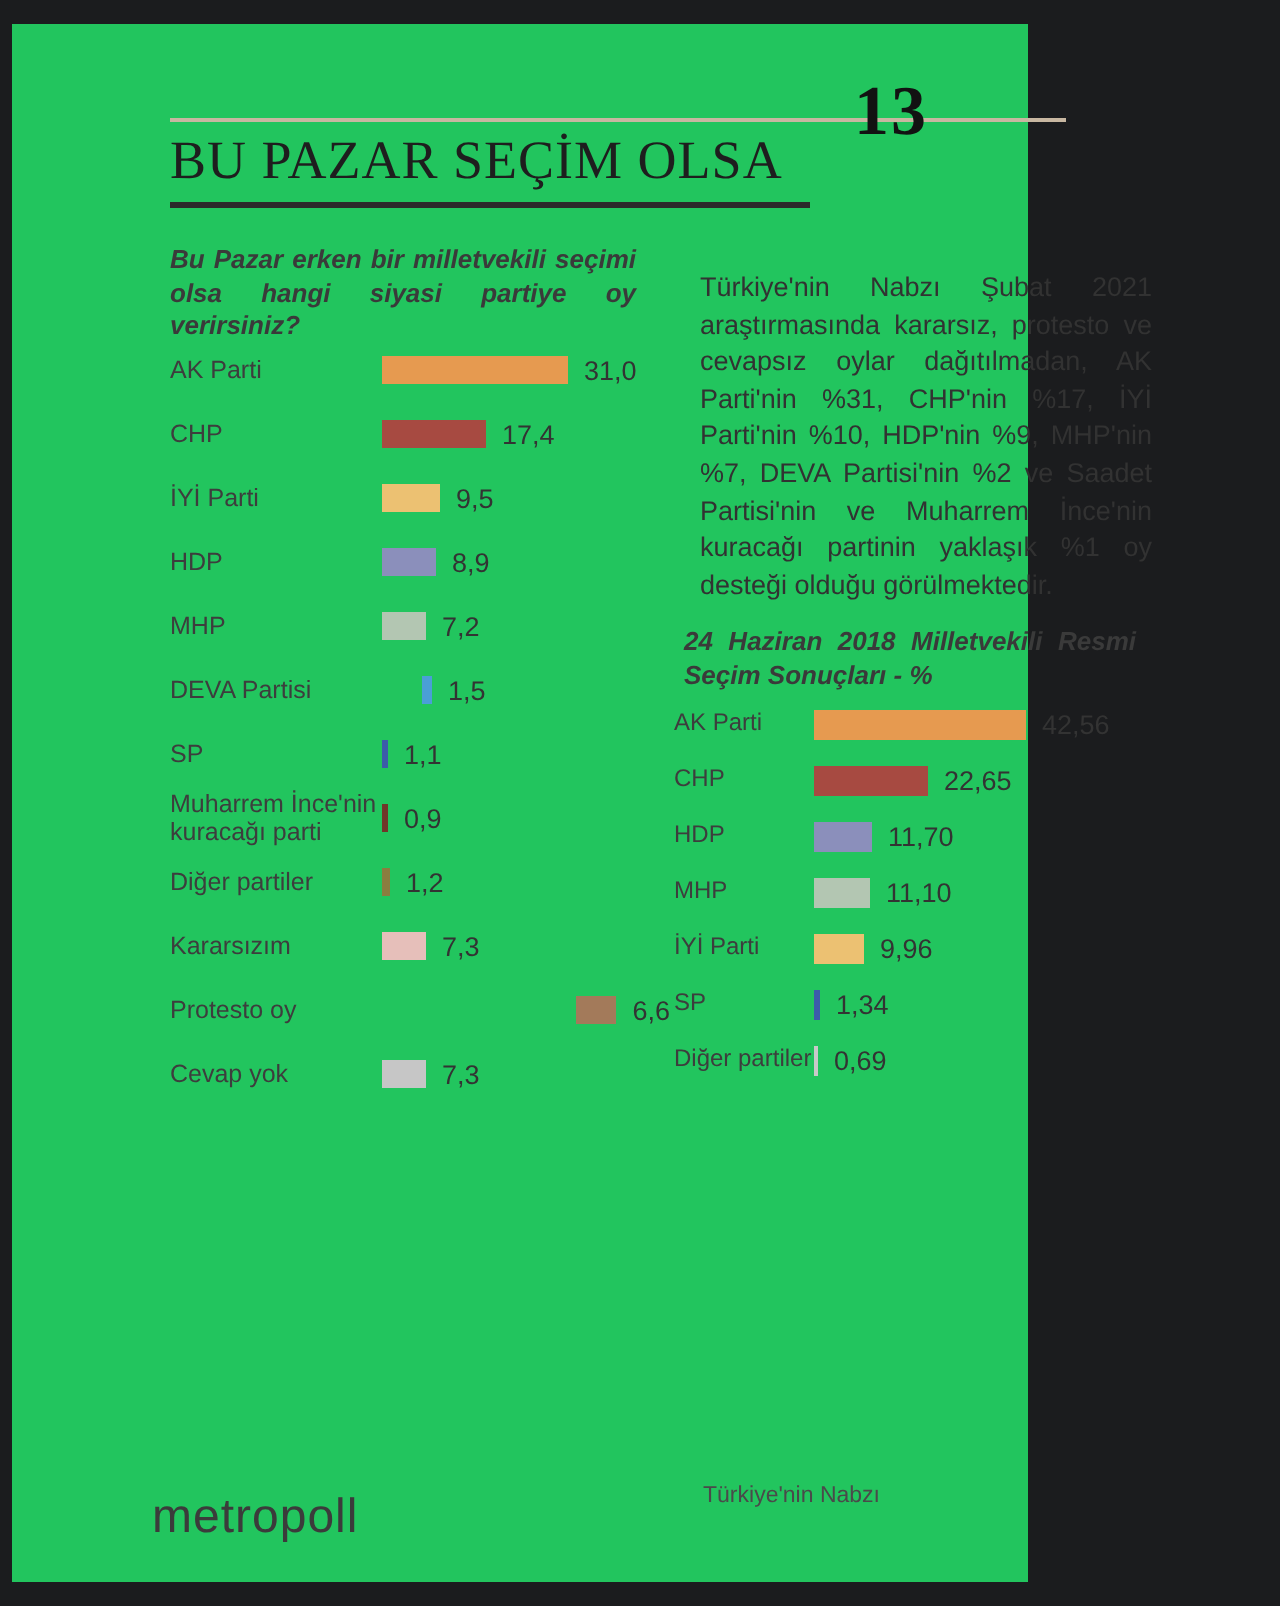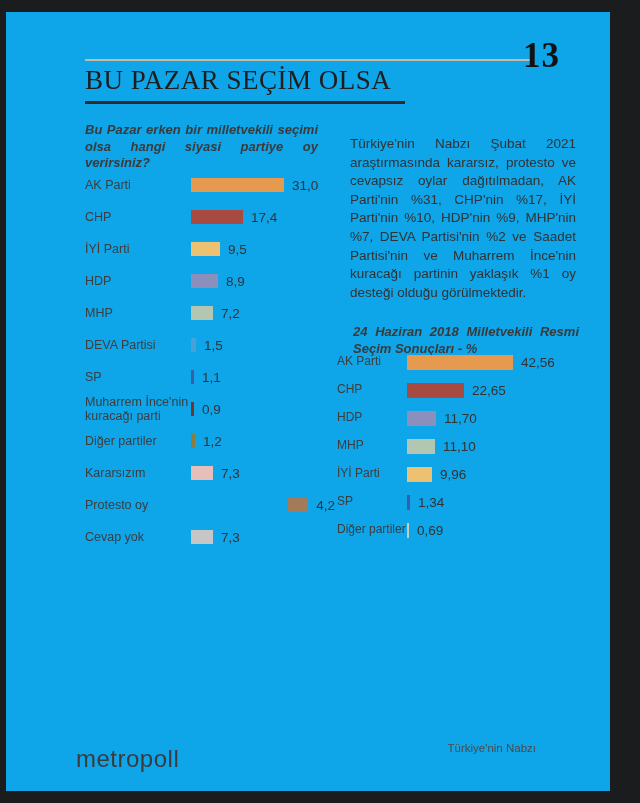--- a/index.html
+++ b/index.html
@@ -4,22 +4,22 @@
 <style>
   html,body{margin:0;padding:0;}
   body{
     width:640px;height:803px;
     background:#1b1c1e;
     font-family:"Liberation Sans", sans-serif;
     position:relative;
     overflow:hidden;
   }
   .page{
-    position:absolute;left:6px;top:12px;width:604px;height:779px;
-    background:#0ea5e9;
+    position:absolute;left:6px;top:12px;width:508px;height:779px;
+    background:#22c55e;
   }
   
   .tan-line{position:absolute;left:79px;top:47px;width:448px;height:2px;background:#c8b7a1;}
   .page-number{
     position:absolute;right:50px;top:24px;width:70px;
     font-family:"Liberation Serif", serif;font-weight:700;font-size:35px;color:#121212;
     text-align:right;letter-spacing:1px;
   }
   .page-title{
     position:absolute;left:79px;top:53px;margin:0;
@@ -42,21 +42,21 @@
   #chart-right .row-label{width:70px;font-size:12px;}
   .barwrap{display:flex;align-items:center;}
   .bar{flex-shrink:0;}
   .row-value{margin-left:8px;font-size:13.5px;color:#333;white-space:nowrap;}
   
   .analysis{
     position:absolute;left:331px;top:110px;width:226px;margin:13px;
     font-size:13.5px;line-height:18.6px;color:#323232;text-align:justify;
   }
   .official-title{
-    position:absolute;left:331px;top:295px;width:226px;margin:16px;
+    position:absolute;left:331px;top:295px;width:226px;margin:5px;
     font-style:italic;font-size:13px;line-height:17px;color:#3a3a3a;font-weight:700;
     text-align:justify;
   }
   
   .footer-logo{
     position:absolute;left:70px;top:733px;
     font-size:24px;font-weight:500;letter-spacing:0.5px;color:#3b3b3b;
   }
   .footer-edition{
     position:absolute;right:74px;top:729px;width:200px;
@@ -103,21 +103,21 @@
           <span class="row-value">8,9</span>
         </div>
       </div>
       <div class="chart-row" style="height: 32px;">
         <div class="row-label">MHP</div>
         <div class="barwrap">
           <div class="bar" style="width: 22px; height: 14px; background: rgb(179, 198, 178);"></div>
           <span class="row-value">7,2</span>
         </div>
       </div>
-      <div class="chart-row" style="height: 32px;">
+      <div class="chart-row" style="height: 32px; gap: 20px;">
         <div class="row-label">DEVA Partisi</div>
         <div class="barwrap">
           <div class="bar" style="width: 5px; height: 14px; background: rgb(74, 159, 214);"></div>
           <span class="row-value">1,5</span>
         </div>
       </div>
       <div class="chart-row" style="height: 32px;">
         <div class="row-label">SP</div>
         <div class="barwrap">
           <div class="bar" style="width: 3px; height: 14px; background: rgb(60, 92, 169);"></div>
@@ -142,21 +142,21 @@
         <div class="row-label">Kararsızım</div>
         <div class="barwrap">
           <div class="bar" style="width: 22px; height: 14px; background: rgb(230, 191, 186);"></div>
           <span class="row-value">7,3</span>
         </div>
       </div>
       <div class="chart-row" style="height: 32px; justify-content: space-between;">
         <div class="row-label">Protesto oy</div>
         <div class="barwrap">
           <div class="bar" style="width: 20px; height: 14px; background: rgb(163, 122, 90);"></div>
-          <span class="row-value">4,2</span>
+          <span class="row-value">6,6</span>
         </div>
       </div>
       <div class="chart-row" style="height: 32px;">
         <div class="row-label">Cevap yok</div>
         <div class="barwrap">
           <div class="bar" style="width: 22px; height: 14px; background: rgb(198, 198, 198);"></div>
           <span class="row-value">7,3</span>
         </div>
       </div>
     </div>

